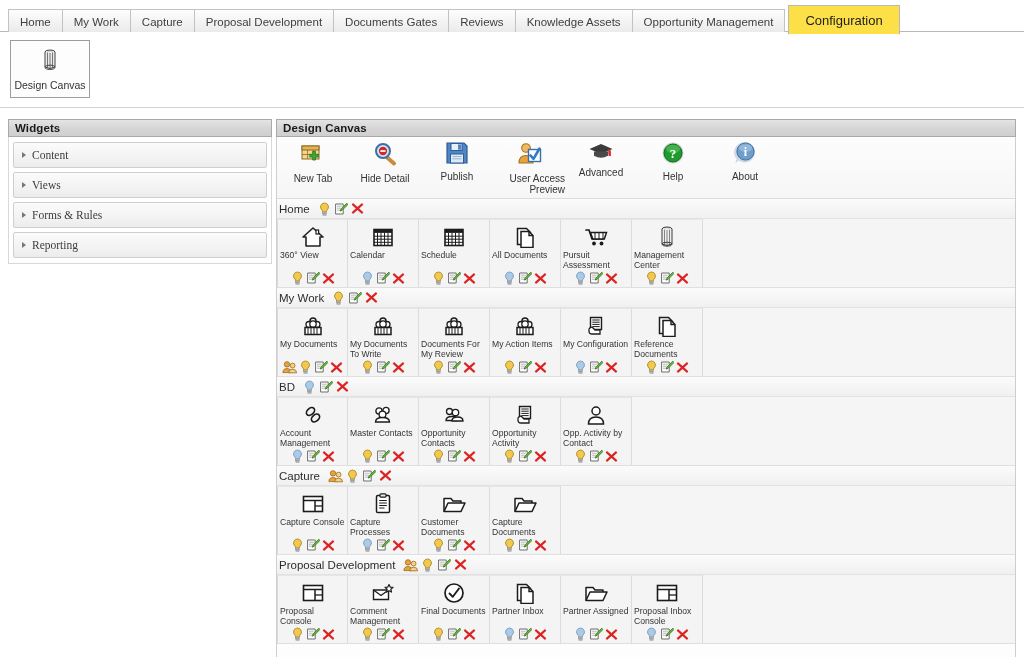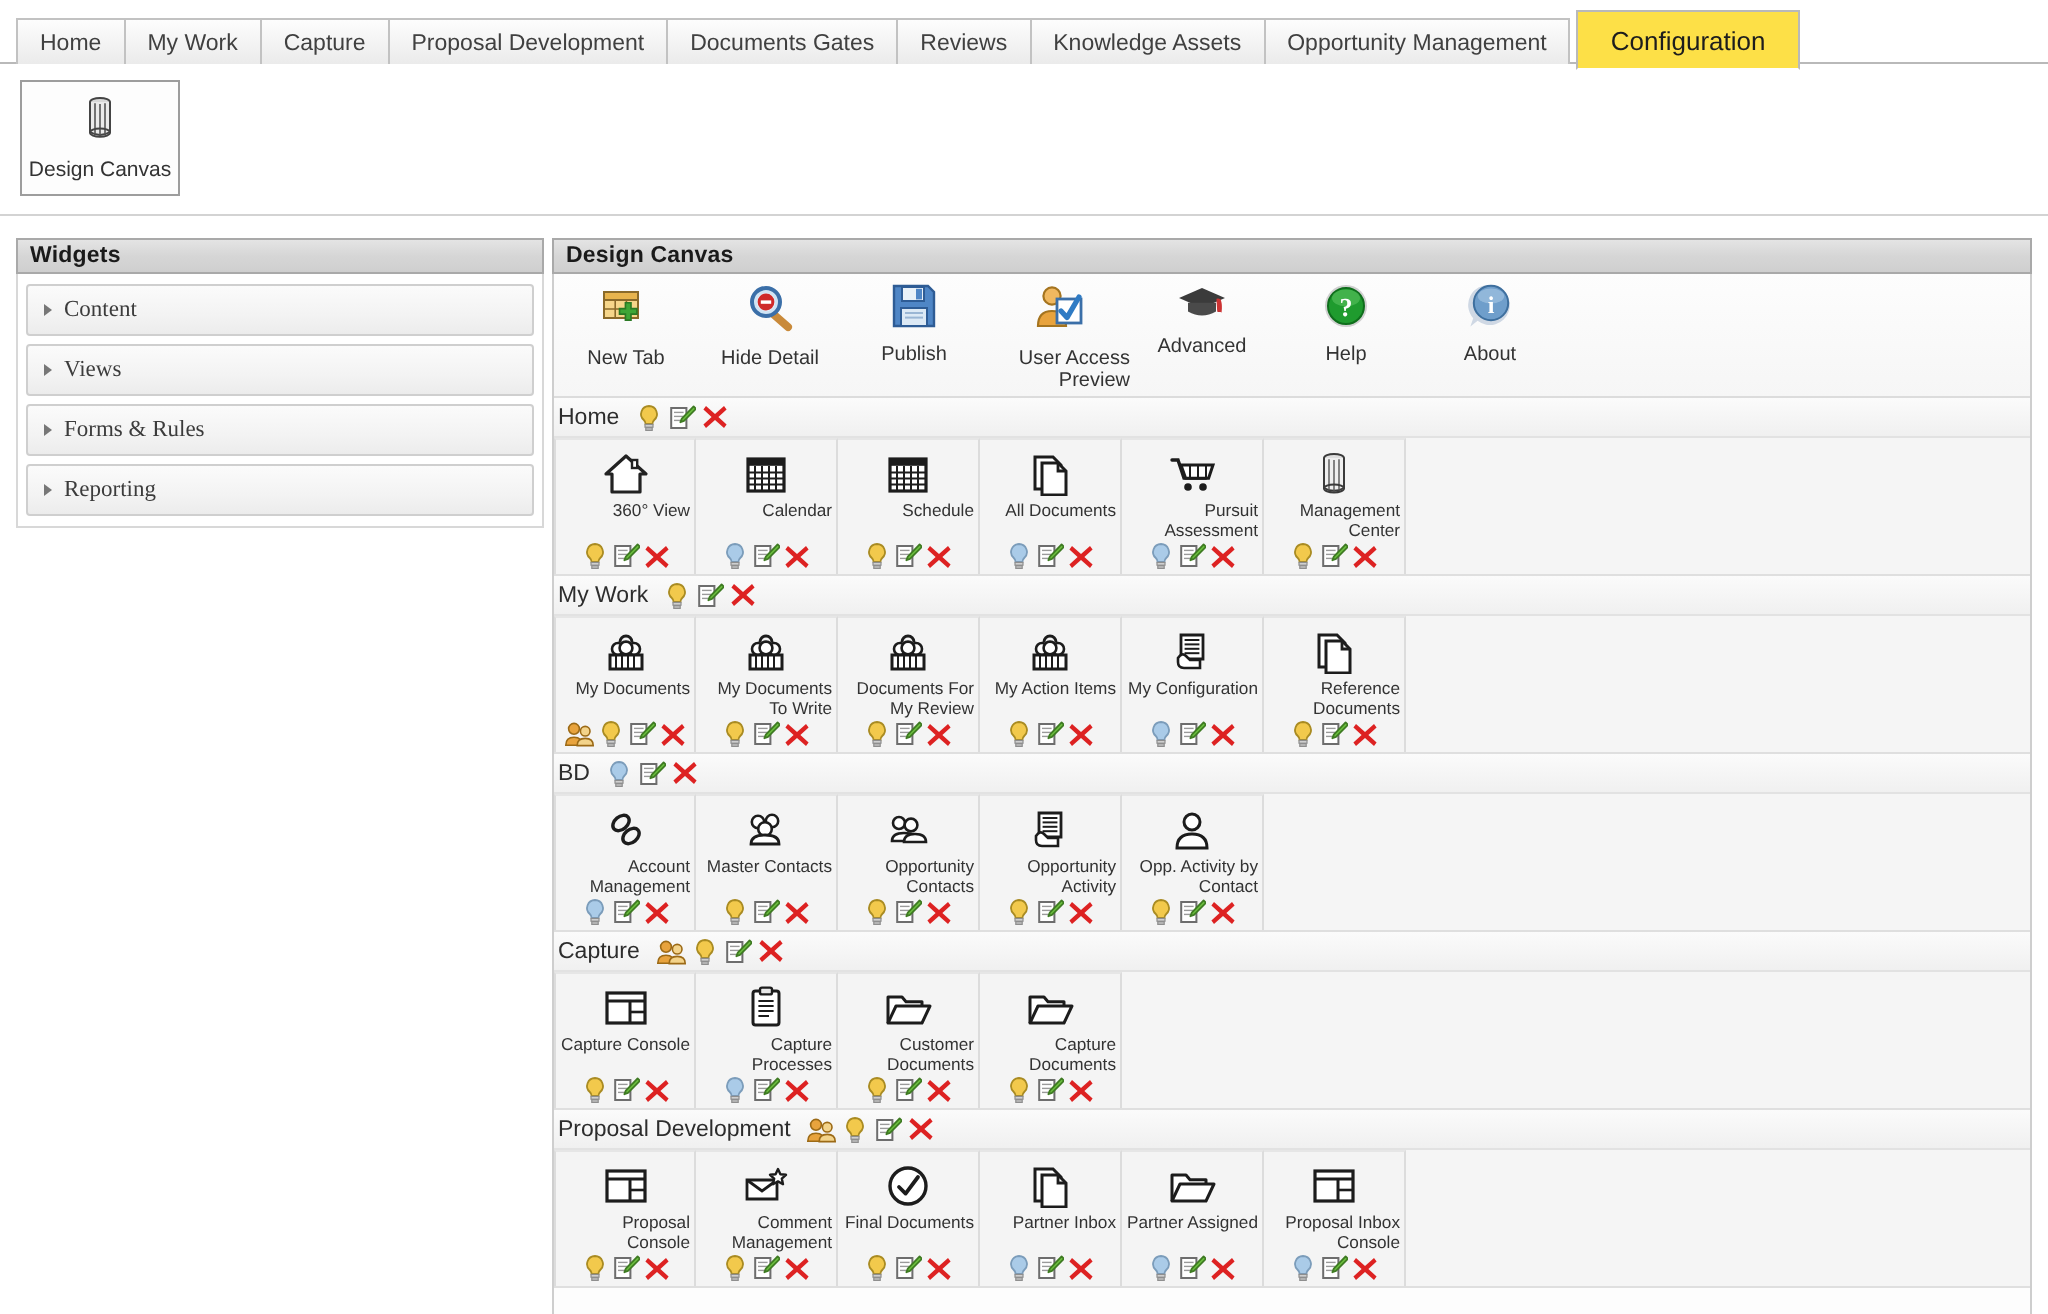--- a/index.html
+++ b/index.html
@@ -142,21 +142,21 @@
     border-right: 1px solid #dcdcdc;
     border-top: 1px solid #e6e6e6;
     background: #f4f4f4;
     display: flex; flex-direction: column;
     align-items: center;
     padding-top: 4px;
   }
   .cell:first-child { border-left: 1px solid #dcdcdc; }
   .cell .glyph { height: 26px; display:flex; align-items:center; justify-content:center; }
   .cell .cname {
-    font-size: 8.6px; color: #333; text-align: right;
+    font-size: 8.6px; color: #333; text-align: left;
     line-height: 9.6px; flex: 1; padding: 1px 2px 0 2px;
     width: 100%;
   }
   .cell .acts { display: flex; gap: 2px; align-items: center; padding-bottom: 2px;}
 
   .icos { display: flex; gap: 3px; align-items: center; }
 </style>
 </head>
 <body>
 

